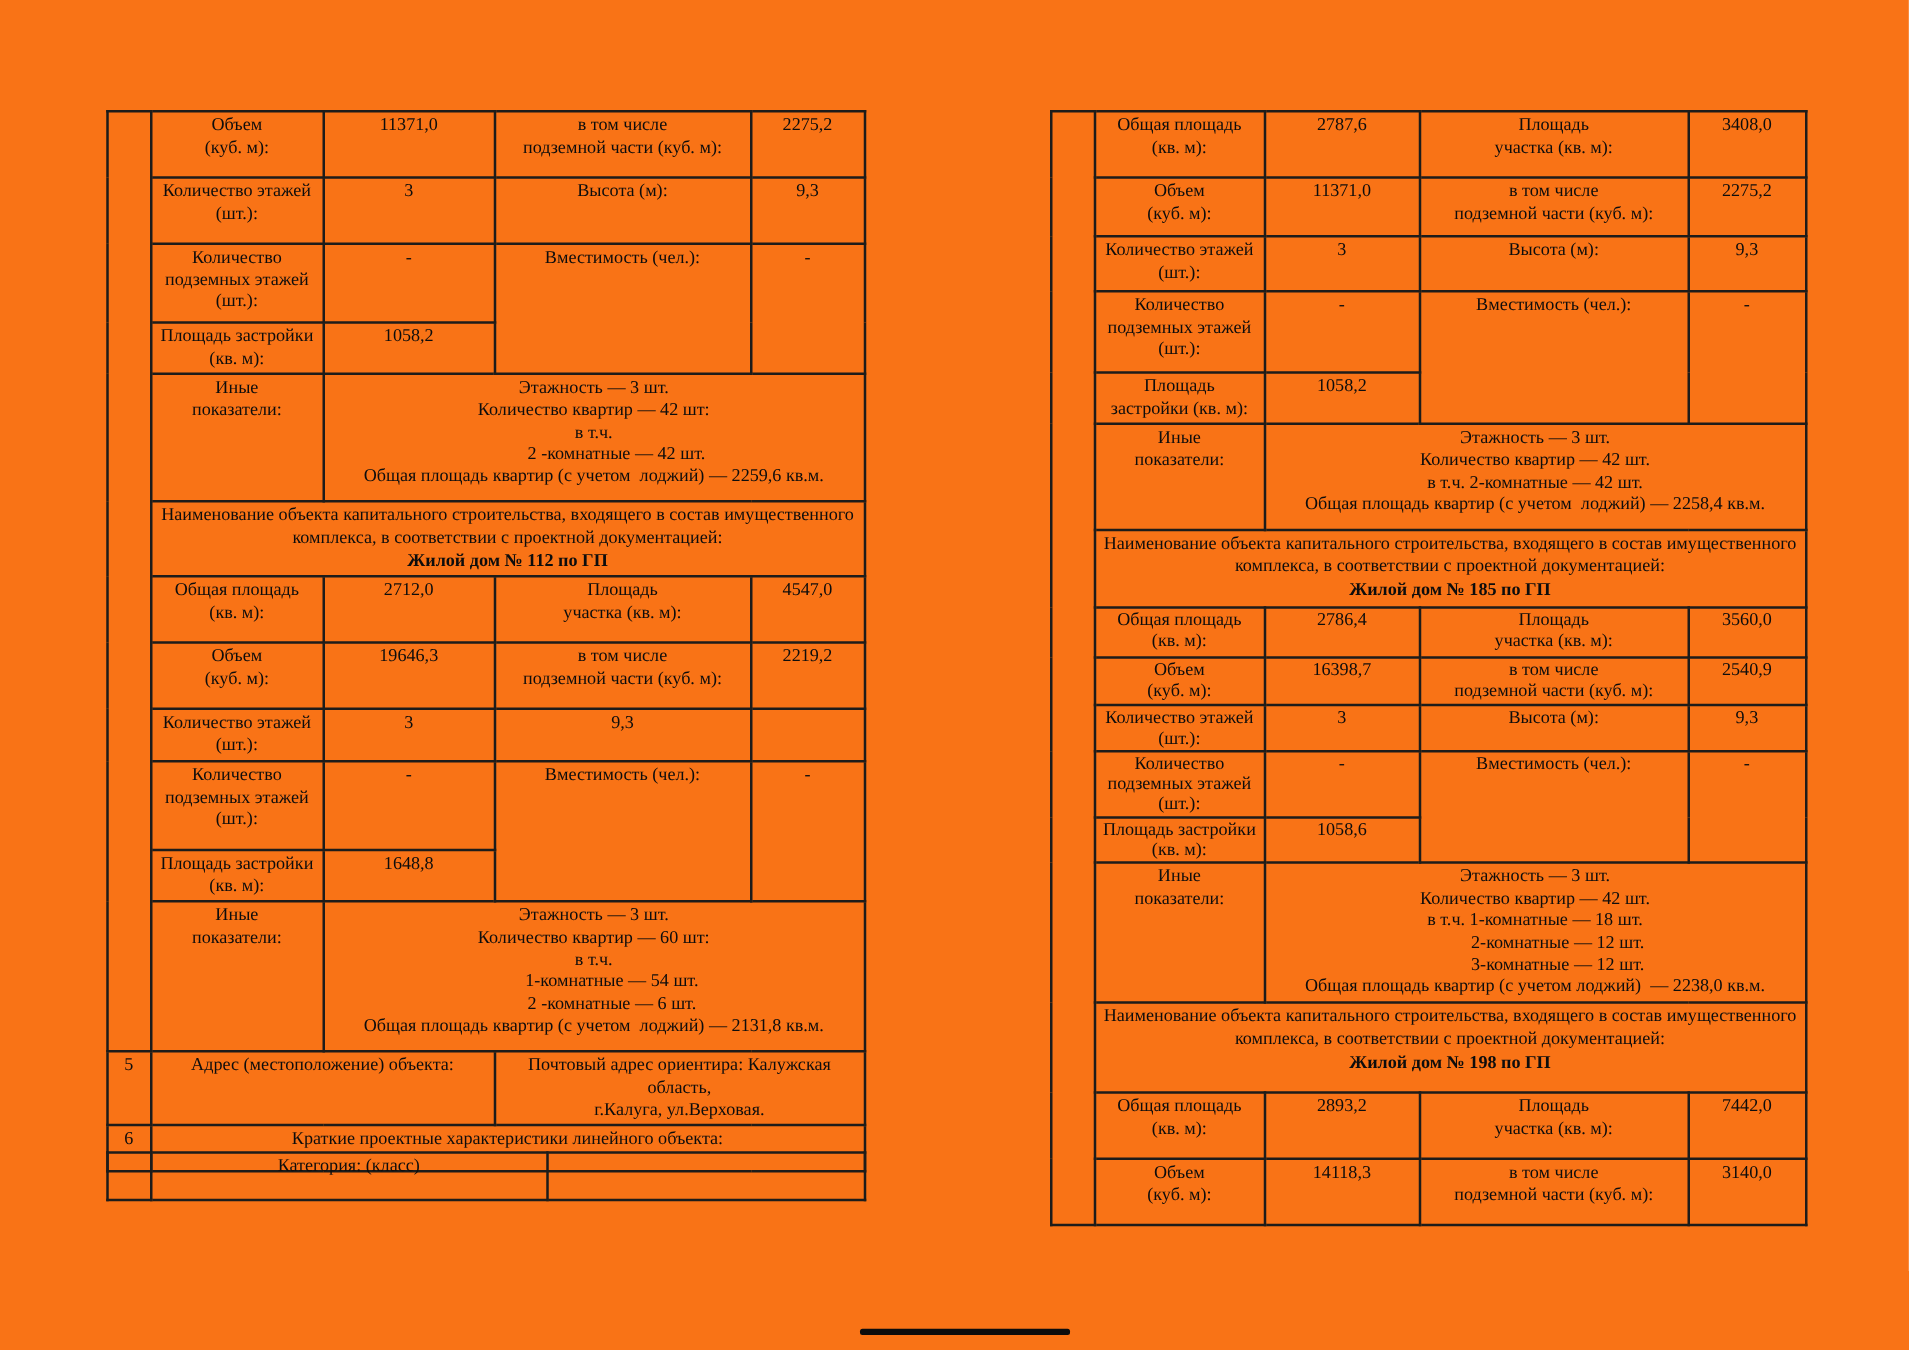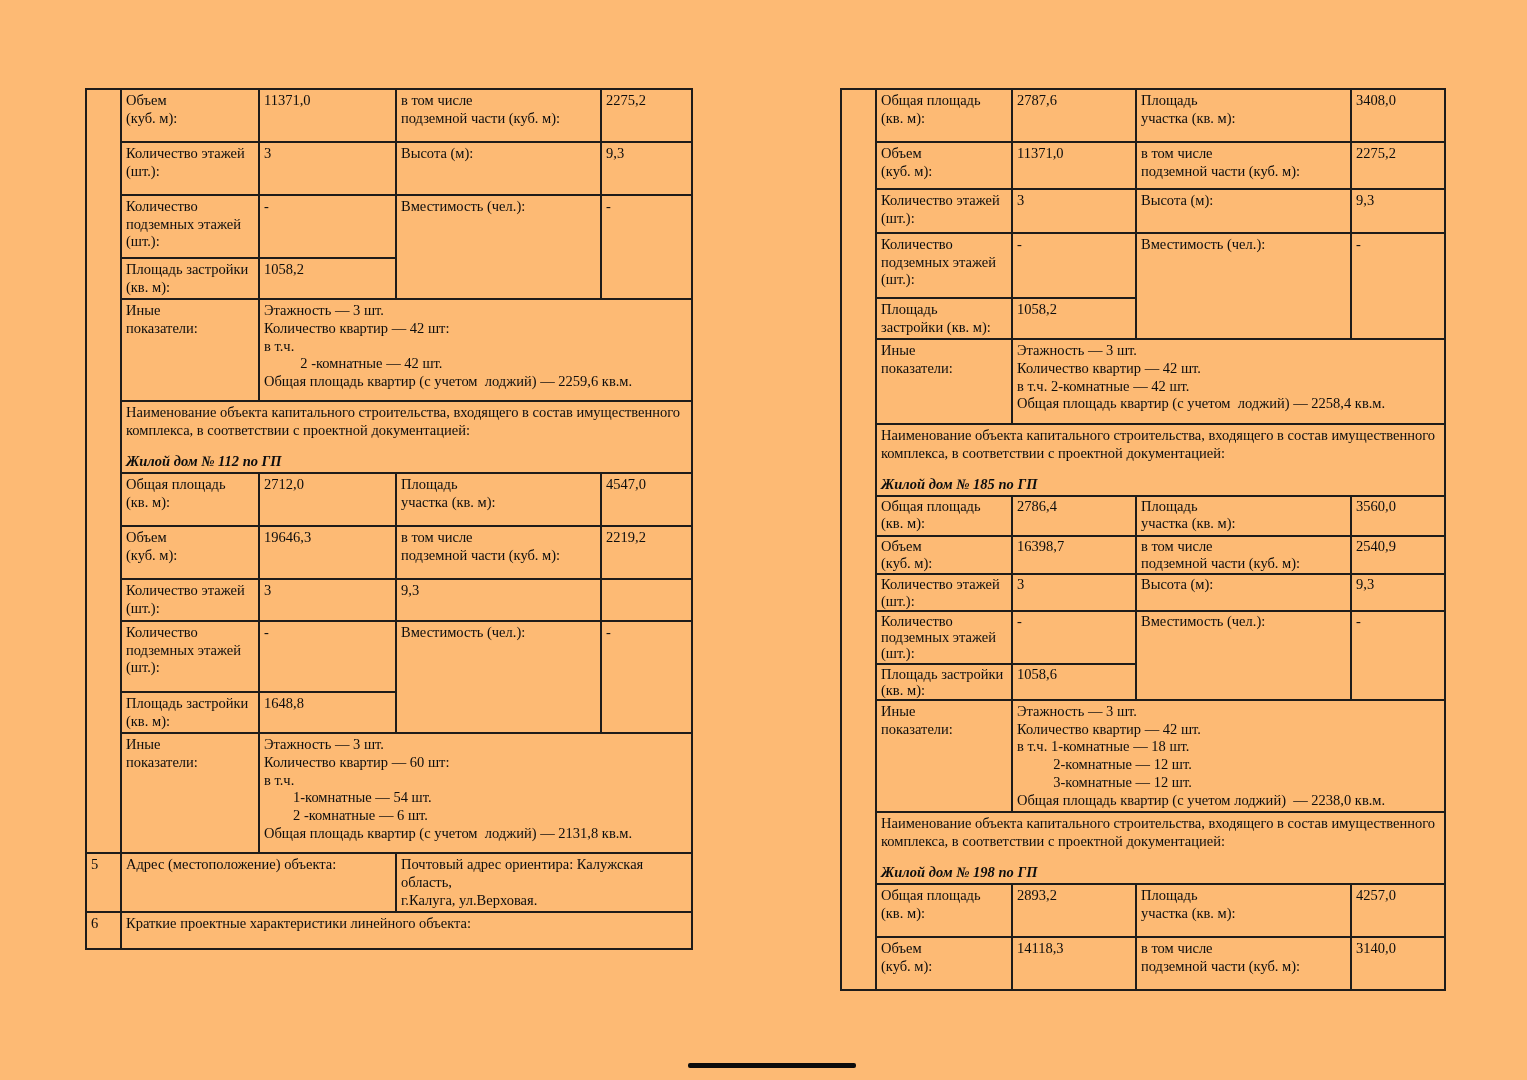--- a/index.html
+++ b/index.html
@@ -4,38 +4,38 @@
 <style>
   * { margin:0; padding:0; box-sizing:border-box; }
   html,body { width:1527px; height:1080px; }
   body {
     background:#ffffff;
     font-family:"Liberation Serif", serif;
     color:#0d0d0d;
     position:relative;
     overflow:hidden;
   }
-  .canvas { position:absolute; inset:0; background:#fdba74; }
+  .canvas { position:absolute; inset:0; background:#f97316;text-align:center; }
 
   table.doc-table {
     border-collapse:collapse;
     table-layout:fixed;
     font-size:14.5px;
     line-height:1.22;
     position:absolute;
   }
   table.doc-table td {
     border:2px solid #1e1c1a;
     vertical-align:top;
     padding:2px 5px 2px 4px;
     overflow:hidden;
   }
   .pre { white-space:pre-wrap; }
   .numcol { padding:2px 3px; }
-  .bname { font-weight:bold; margin-top:13px;font-style:italic; }
+  .bname { font-weight:bold; margin-top:1px; }
   .naming-text { }
 
   .left-table  { left:85px;  top:88px;  width:606px; }
   .cat-table   { left:85px;  top:921px; width:606px; }
   .right-table { left:840px; top:88px;  width:604px; }
 
   .right-table { font-size:14.2px; }
   .right-table .tight td { line-height:1.12; padding-top:1px; padding-bottom:1px; }
 
   .scan-mark {
@@ -156,20 +156,34 @@
       <td class="pre" colspan="2">Почтовый адрес ориентира: Калужская область,
 г.Калуга, ул.Верховая.</td>
     </tr>
     <tr style="height:37px">
       <td class="numcol">6</td>
       <td colspan="4">Краткие проектные характеристики линейного объекта:</td>
     </tr>
   </tbody>
     </table>
 
+  <table class="doc-table cat-table">
+    <colgroup>
+      <col style="width:35px">
+        <col style="width:317px">
+        <col style="width:254px">
+    </colgroup>
+    <tbody>
+        <tr style="height:38px">
+      <td class="numcol"></td>
+      <td>Категория: (класс)</td>
+      <td></td>
+    </tr>
+  </tbody>
+    </table>
 
   <table class="doc-table right-table">
     <colgroup>
       <col style="width:35px">
         <col style="width:136px">
         <col style="width:124px">
         <col style="width:215px">
         <col style="width:94px">
     </colgroup>
     <tbody>
@@ -275,21 +289,21 @@
         <div class="naming-text">Наименование объекта капитального строительства, входящего в состав имущественного комплекса, в соответствии с проектной документацией:</div>
         <div class="bname">Жилой дом № 198 по ГП</div>
       </td>
     </tr>
     <tr style="height:53px">
       <td class="pre">Общая площадь
 (кв. м):</td>
       <td class="pre">2893,2</td>
       <td class="pre">Площадь
 участка (кв. м):</td>
-      <td class="pre">4257,0</td>
+      <td class="pre">7442,0</td>
     </tr>
     <tr style="height:53px">
       <td class="pre">Объем
 (куб. м):</td>
       <td class="pre">14118,3</td>
       <td class="pre">в том числе
 подземной части (куб. м):</td>
       <td class="pre">3140,0</td>
     </tr>
   </tbody>

